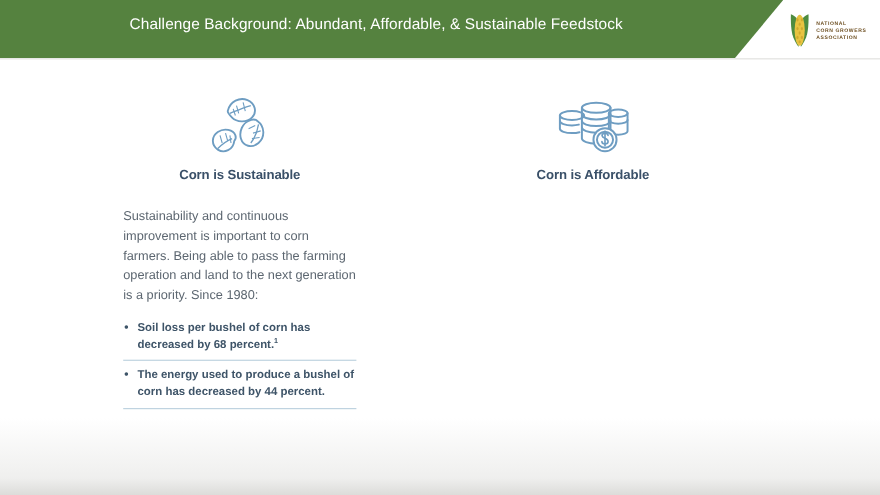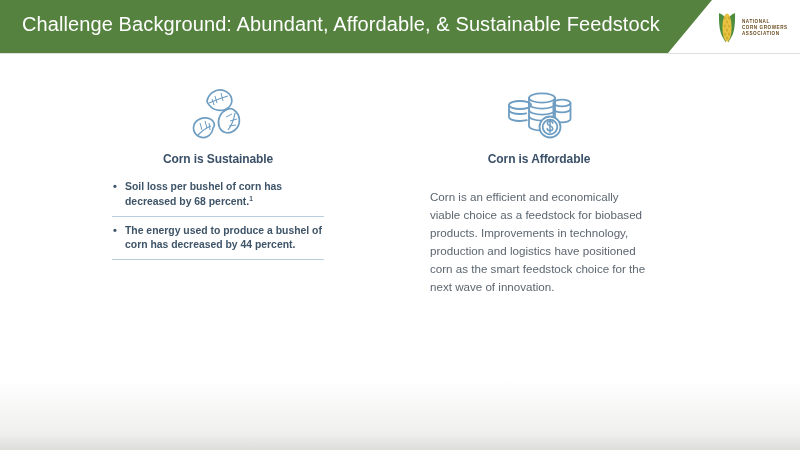--- a/index.html
+++ b/index.html
@@ -51,24 +51,25 @@
     height: 53px;
     background: #55823F;
     clip-path: polygon(0 0, 712px 0, 668px 53px, 0 53px);
   }
   .banner-title {
     position: absolute;
     left: 22px;
     top: 13px;
     width: 640px;
     color: #ffffff;
-    font-size: 20px;
+    font-size: 14px;
     font-weight: 400;
     letter-spacing: 0.1px;
     white-space: nowrap;
+    text-align: center;
   }
   .header-rule {
     position: absolute;
     left: 0;
     top: 53px;
     width: 800px;
     height: 1px;
     background: #dededc;
   }
 
@@ -228,20 +229,21 @@
             <path d="M22 18 C27 16 34 13 41 11" stroke-width="1.2"></path>
             <path d="M28 11 L30 18 M34 8 L36 16 M25 14 L27 20" stroke-width="1"></path>
             <path d="M48 28 C47 34 45 40 41 45" stroke-width="1.2"></path>
             <path d="M50 34 L43 36 M49 40 L42 41 M45 29 L39 32" stroke-width="1"></path>
             <path d="M24 41 C19 43 14 47 11 50" stroke-width="1.2"></path>
             <path d="M18 36 L20 43 M13 38 L15 45 M22 38 L23 45" stroke-width="1"></path>
           </g>
         </svg>
       </div>
       <div class="col-heading">Corn is Sustainable</div>
+      <div class="col-body">Sustainability and continuous improvement is important to corn farmers. Being able to pass the farming operation and land to the next generation is a priority. Since 1980:</div>
       <ul class="bullets">
         <li class="bullet-item">
           <span>Soil loss per bushel of corn has decreased by 68 percent.</span><sup>1</sup>
         </li>
         <li class="bullet-item">
           <span>The energy used to produce a bushel of corn has decreased by 44 percent.</span>
         </li>
       </ul>
     </div>
 
@@ -265,19 +267,18 @@
             <path d="M47.5 23 C47.5 24.9 51.3 26.4 56 26.4 C60.7 26.4 64.5 24.9 64.5 23"></path>
 
             <circle cx="44" cy="41" r="10.5" fill="#ffffff"></circle>
             <circle cx="44" cy="41" r="7.3"></circle>
             <path d="M46.8 37.2 C46.8 36 45.5 35.2 44 35.2 C42.5 35.2 41.3 36 41.3 37.2 C41.3 40 46.8 39.4 46.8 42.6 C46.8 43.9 45.5 44.8 44 44.8 C42.5 44.8 41.2 43.9 41.2 42.6" stroke-width="1.5"></path>
             <path d="M44 33.4 L44 46.6" stroke-width="1.5"></path>
           </g>
         </svg>
       </div>
       <div class="col-heading">Corn is Affordable</div>
-      <div class="col-body">Corn is an efficient and economically viable choice as a feedstock for biobased products. Improvements in technology, production and logistics have positioned corn as the smart feedstock choice for the next wave of innovation.</div>
     </div>
 
   </div>
 
   <div class="bottom-fade"></div>
 </div>
 
 </body></html>

